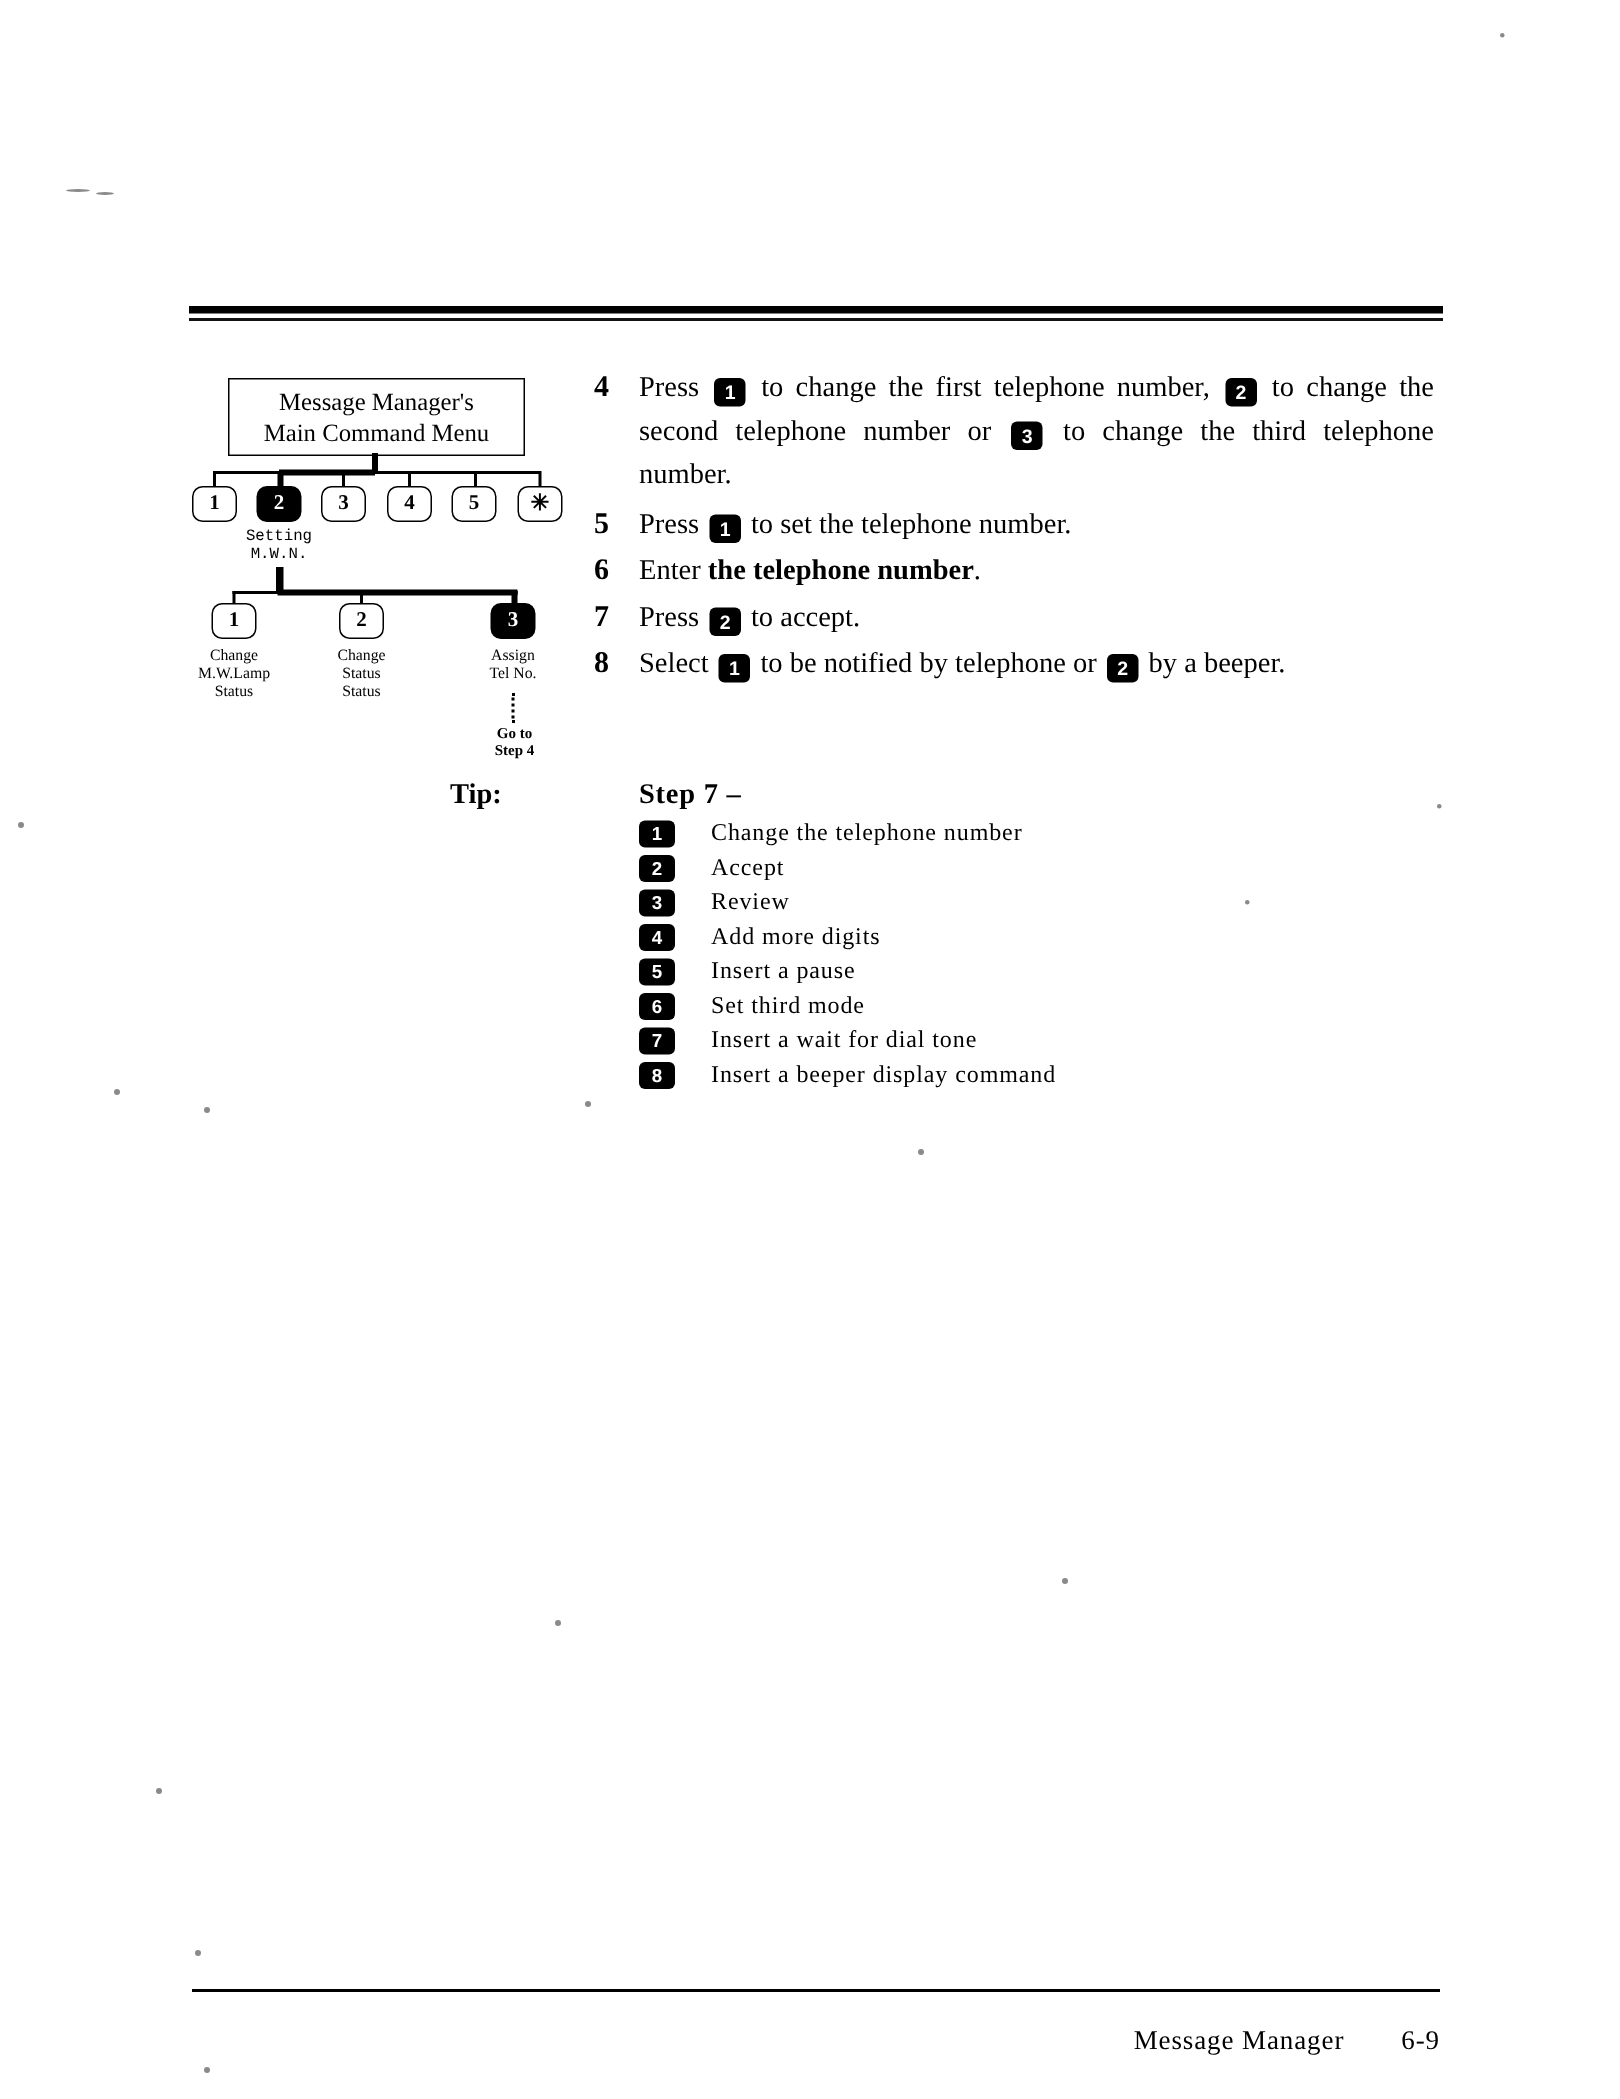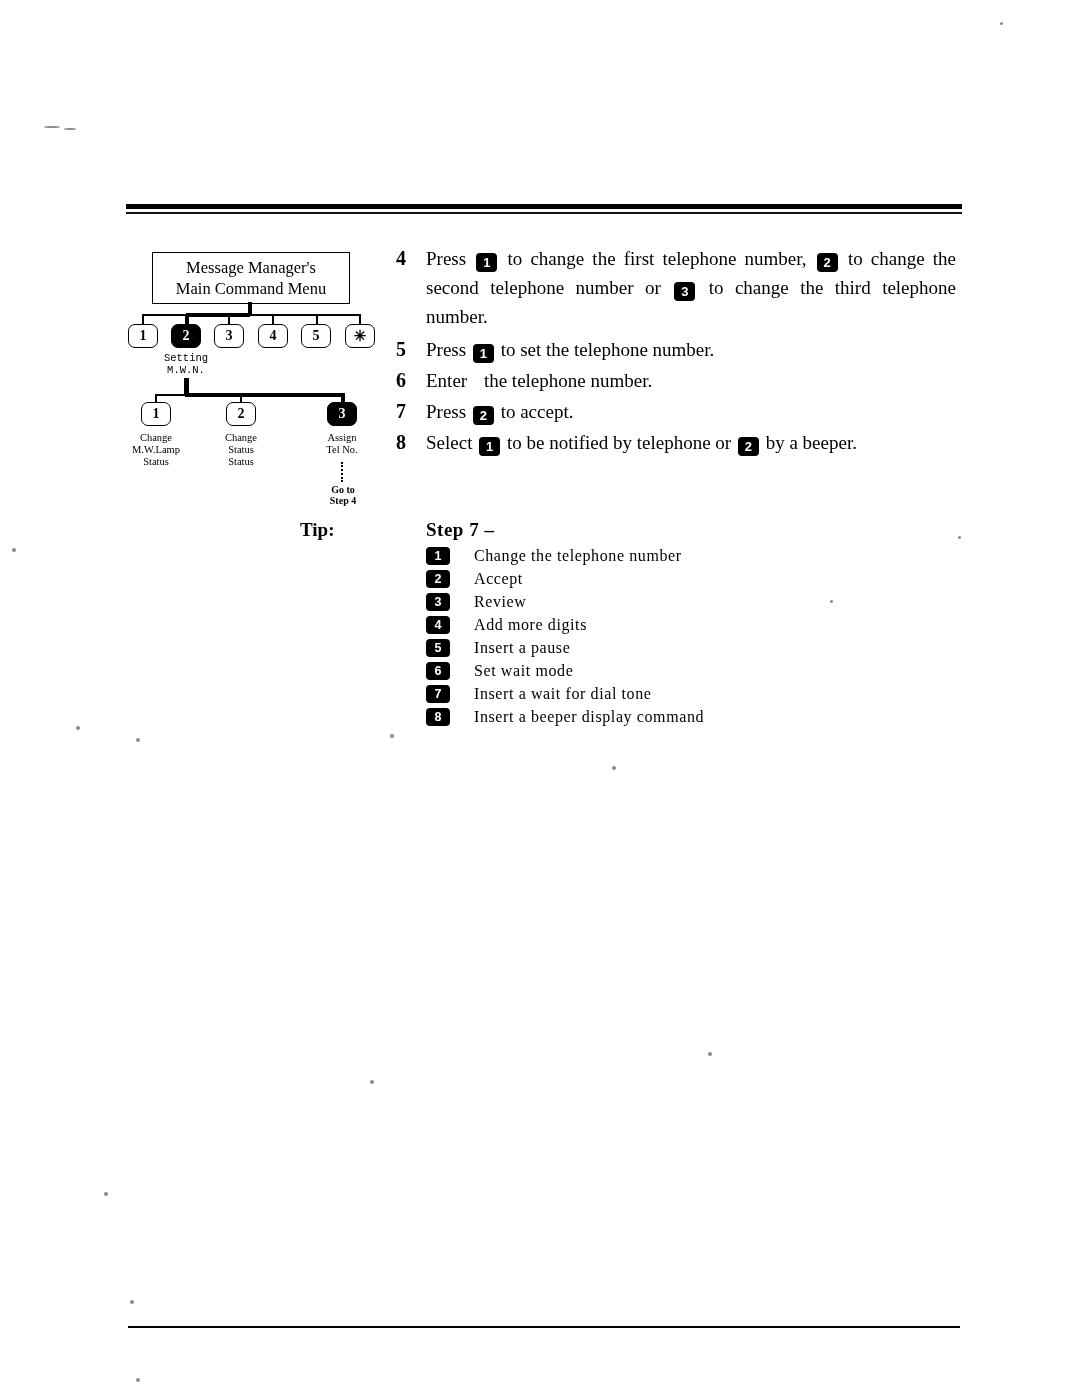--- a/index.html
+++ b/index.html
@@ -71,21 +71,21 @@
   .steps{position:absolute;left:396px;top:244px;width:560px;}
   .step{display:flex;margin-bottom:2px;}
   .step-num{
     flex:0 0 30px;font-weight:bold;font-size:20px;line-height:29px;
   }
   .step-body{
     flex:1;font-size:19px;line-height:29px;text-align:justify;
   }
   .step-body.nojust{text-align:left;}
   .step4{margin-bottom:4px;}
-  .b{font-weight:normal;margin-left:12px;}
+  .b{font-weight:bold;}
 
   
   .ikey{
     display:inline-block;
     width:21px;height:19px;
     background:#000;color:#fff;
     border-radius:4px;
     font-size:13px;line-height:19px;
     text-align:center;font-weight:bold;
     font-family:"Liberation Sans", sans-serif;
@@ -248,35 +248,39 @@
           <li class="tip-item">
             <span class="tip-badge">4</span>
             <span class="tip-text">Add more digits</span>
           </li>
           <li class="tip-item">
             <span class="tip-badge">5</span>
             <span class="tip-text">Insert a pause</span>
           </li>
           <li class="tip-item">
             <span class="tip-badge">6</span>
-            <span class="tip-text">Set wait mode</span>
+            <span class="tip-text">Set third mode</span>
           </li>
           <li class="tip-item">
             <span class="tip-badge">7</span>
             <span class="tip-text">Insert a wait for dial tone</span>
           </li>
           <li class="tip-item">
             <span class="tip-badge">8</span>
             <span class="tip-text">Insert a beeper display command</span>
           </li>
         </ul>
     </div>
   </div>
 
   <div class="footer-rule"></div>
+  <div class="footer">
+    <div class="fname">Message Manager</div>
+    <div>6-9</div>
+  </div>
 
   <div class="speck" style="left:64px;top:128px;width:12px;height:2px;"></div>
   <div class="speck" style="left:1000px;top:22px;width:3px;height:3px;"></div>
   <div class="speck" style="left:12px;top:548px;width:4px;height:4px;"></div>
   <div class="speck" style="left:76px;top:726px;width:4px;height:4px;"></div>
   <div class="speck" style="left:136px;top:738px;width:4px;height:4px;"></div>
   <div class="speck" style="left:390px;top:734px;width:4px;height:4px;"></div>
   <div class="speck" style="left:612px;top:766px;width:4px;height:4px;"></div>
   <div class="speck" style="left:370px;top:1080px;width:4px;height:4px;"></div>
   <div class="speck" style="left:708px;top:1052px;width:4px;height:4px;"></div>

